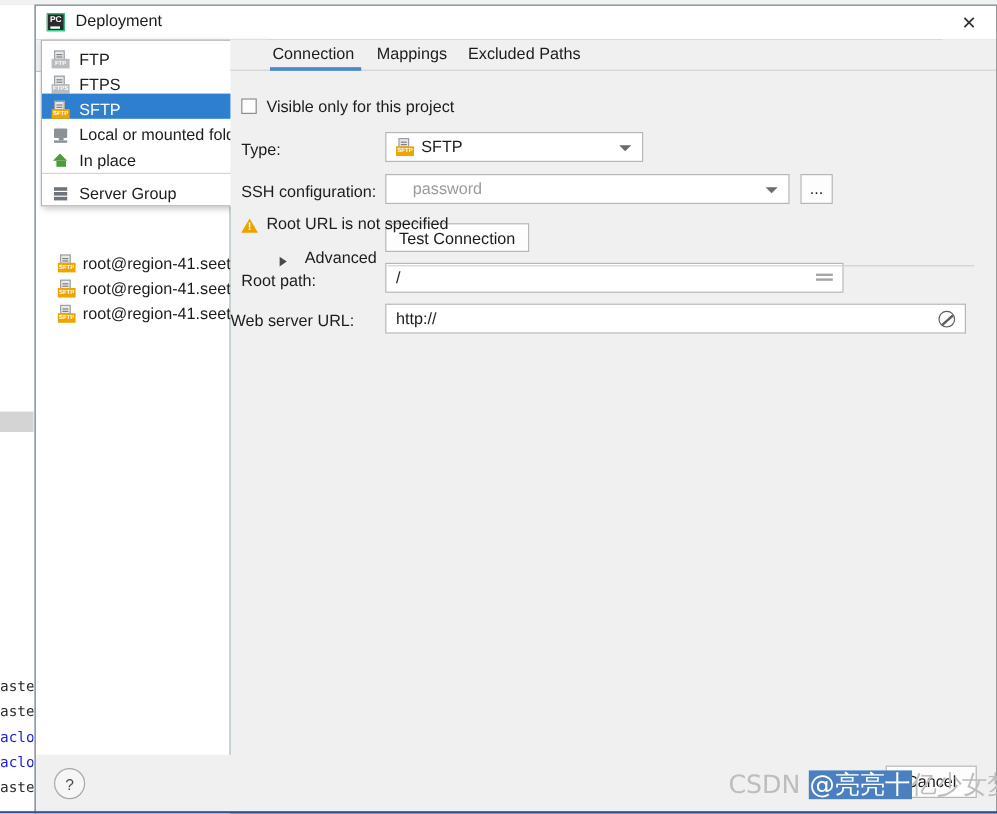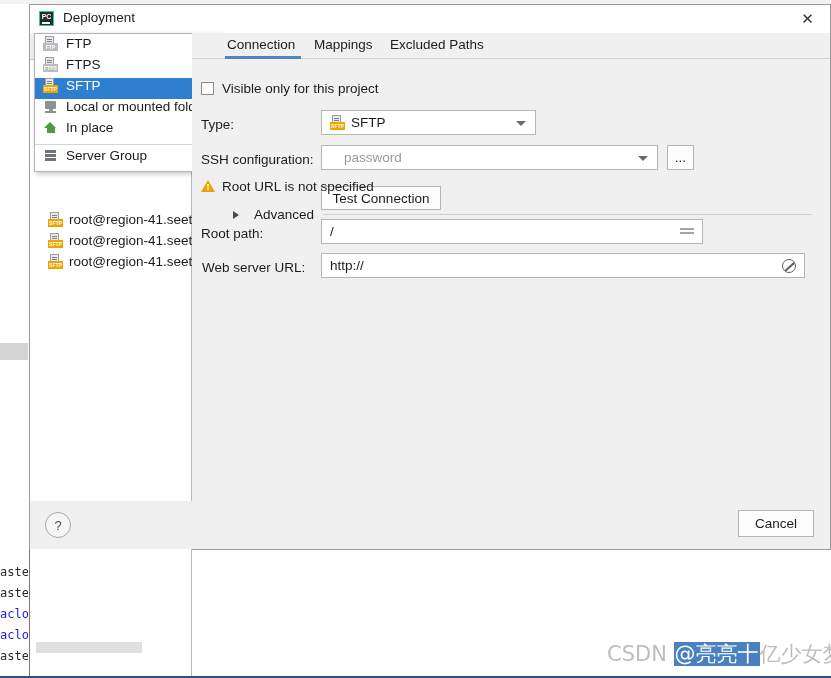--- a/index.html
+++ b/index.html
@@ -38,21 +38,21 @@
     font-size: 12px;
     white-space: nowrap;
     overflow: hidden;
     width: 28px;
   }
 
   
   .dialog {
     position: absolute;
     left: 29px; top: 4px;
-    width: 802px; height: 546px;
+    width: 802px; height: 674px;
     background: #0c4a6e;
     border: 1px solid #9a9a9a;
     box-sizing: border-box;
   }
   .titlebar {
     position: absolute; left: 0; top: 0; right: 0; height: 28px;
     background: #ffffff;
   }
   .title-icon {
     position: absolute; left: 9px; top: 6px;
@@ -163,21 +163,21 @@
     width: 189px;
     background: #ffffff;
     border: 1px solid #b4b4b4;
     box-shadow: 2px 2px 5px rgba(0,0,0,0.22);
     padding: 2px 0 2px 0;
     box-sizing: border-box;
   }
   .popup-item {
     position: relative;
     height: 21px;
-    display: flex; align-items: flex-start;
+    display: flex; align-items: flex-end;
     padding-left: 8px;
     font-size: 13.5px; color: #1c1c1c;
     cursor: pointer;
     white-space: nowrap;
   }
   .popup-item .lbl { margin-left: 8px; }
   .popup-item.selected { background: #2f7fd1; color: #ffffff; }
   .popup-sep {
     height: 1px; background: #d4d4d4; margin: 3px 0 3px 0;
   }
@@ -309,21 +309,21 @@
     overflow: hidden;
   }
   .globe-ico::after {
     content: ""; position: absolute; left: -1px; top: 5px;
     width: 17px; height: 1.5px; background: #5e5e5e;
     transform: rotate(-42deg);
   }
 
   .warn-row {
     position: absolute; left: 9px; top: 119px;
-    display: flex; align-items: flex-start;
+    display: flex; align-items: flex-end;
   }
   .warn-tri {
     position: relative; width: 14px; height: 13px; flex: 0 0 14px;
   }
   .warn-tri::before {
     content: ""; position: absolute; left: 0; top: 1px;
     width: 0; height: 0;
     border-left: 7px solid transparent;
     border-right: 7px solid transparent;
     border-bottom: 12px solid #eda200;
@@ -331,21 +331,21 @@
   .warn-tri::after {
     content: "!"; position: absolute; left: 0; top: 2px;
     width: 14px; text-align: center;
     font-size: 9px; font-weight: bold; color: #ffffff;
     line-height: 12px;
   }
   .warn-row .lbl { margin-left: 7px; font-size: 13.5px; color: #1c1c1c; }
 
   .adv-row {
     position: absolute; left: 9px; top: 147px; right: 18px;
-    display: flex; align-items: center; cursor: pointer; padding-left: 32px;
+    display: flex; align-items: flex-end; cursor: pointer; padding-left: 32px;
   }
   .adv-tri {
     width: 0; height: 0;
     border-top: 4.5px solid transparent;
     border-bottom: 4.5px solid transparent;
     border-left: 6px solid #4a4a4a;
     flex: 0 0 6px;
   }
   .adv-row .lbl { margin-left: 9px; font-size: 13.5px; color: #1c1c1c; }
   .adv-line { flex: 1 1 auto; height: 1px; background: #d0d0d0; margin-left: 9px; }
@@ -545,21 +545,21 @@
 
         <div class="lbl-static" style="left:9px; top:166px">Root path:</div>
         <div class="field" style="left:129px; top:159px; width:382px; height:25px">
           <span class="val">/</span>
           <span class="folder-ico">
               <span class="f1"></span>
               <span class="f2"></span>
             </span>
         </div>
 
-        <div class="lbl-static" style="left:10px; top:200px">Web server URL:</div>
+        <div class="lbl-static" style="left:0; top:200px">Web server URL:</div>
         <div class="field" style="left:129px; top:193px; width:484px; height:25px">
           <span class="val">http://</span>
           <span class="globe-ico"></span>
         </div>
 
         <div class="warn-row">
           <span class="warn-tri"></span>
           <span class="lbl">Root URL is not specified</span>
         </div>
 

